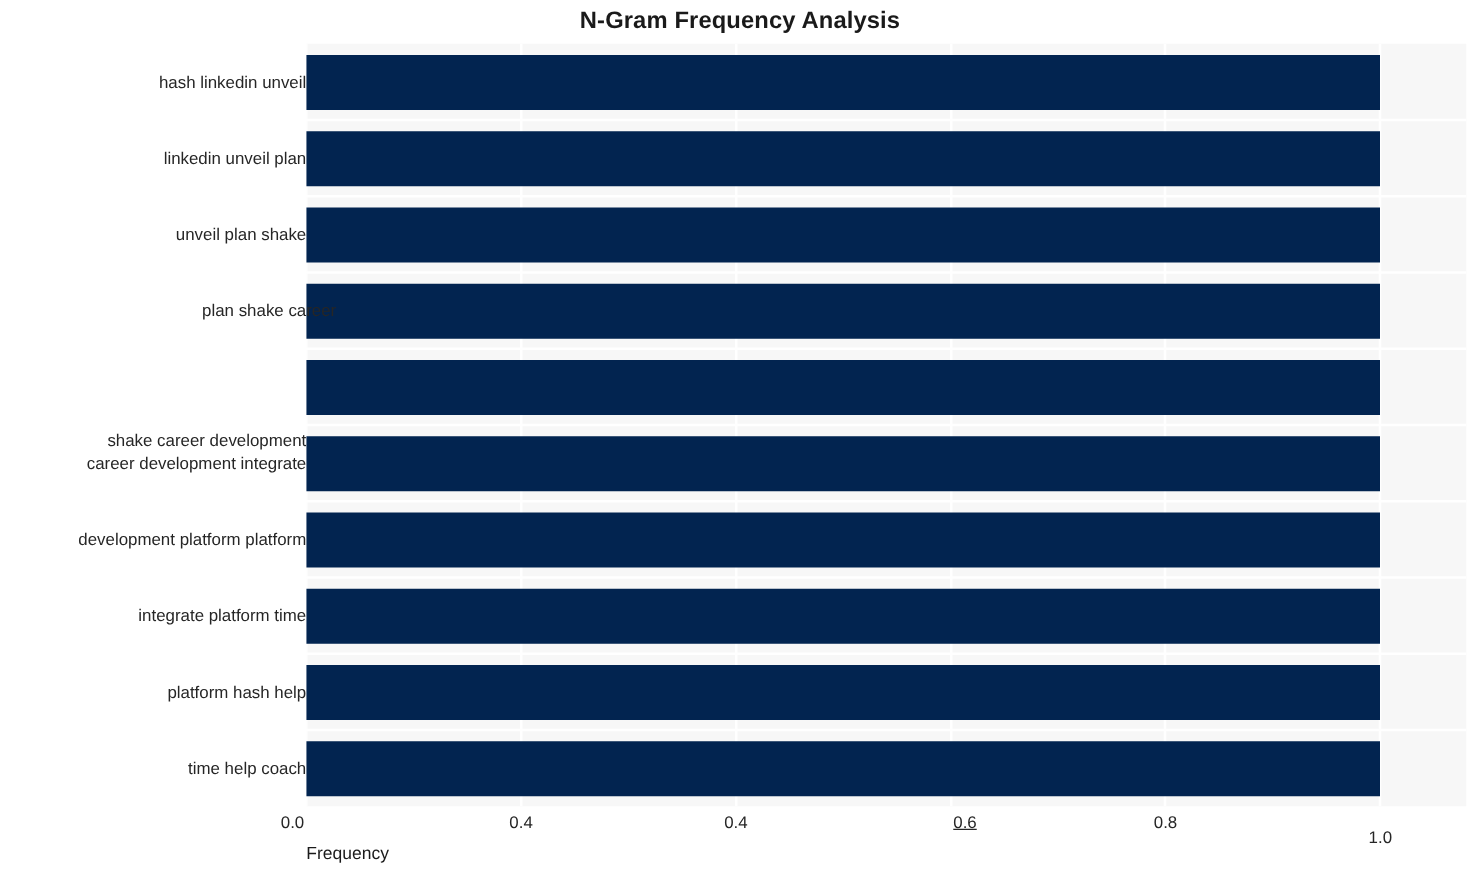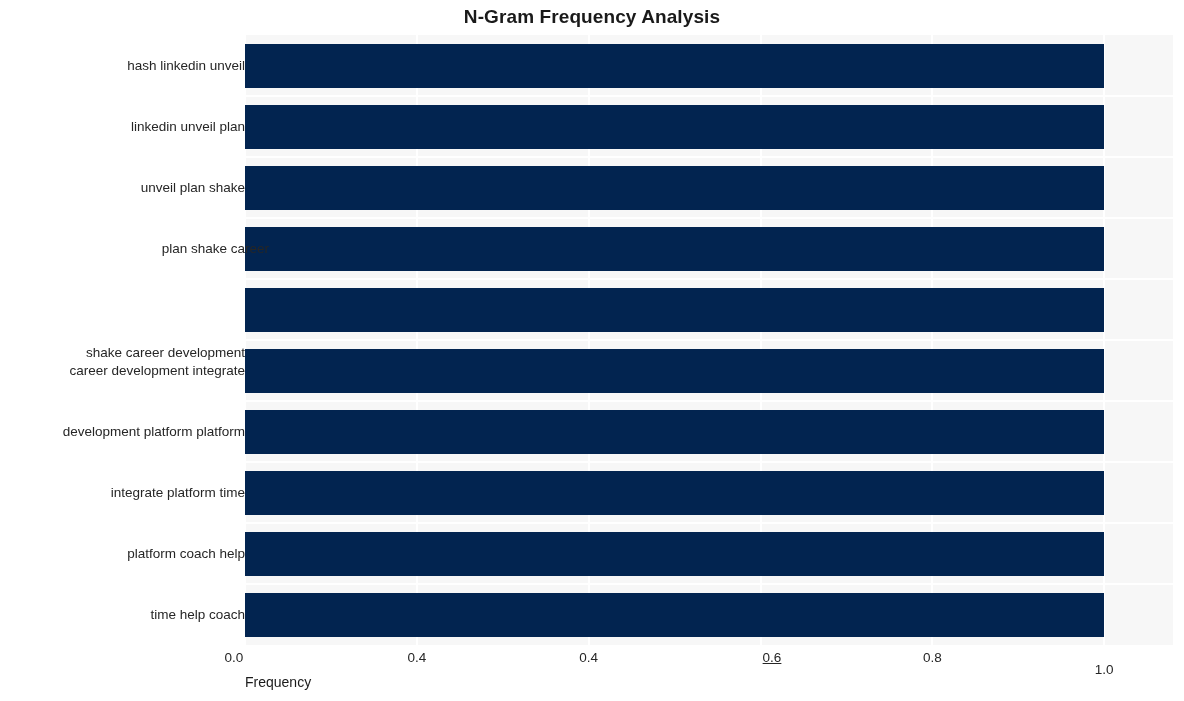--- a/index.html
+++ b/index.html
@@ -142,21 +142,21 @@
 
   <div id="ytick-layer">
       <div class="ytick" style="top: 57.5px; left: 0px;">hash linkedin unveil</div>
       <div class="ytick" style="top: 118.5px; left: 0px;">linkedin unveil plan</div>
       <div class="ytick" style="top: 179.5px; left: 0px;">unveil plan shake</div>
       <div class="ytick" style="top: 240.5px; left: 0px; margin-left: 24px;">plan shake career</div>
       <div class="ytick" style="top: 301.5px; left: 0px; margin-top: 43px;">shake career development</div>
       <div class="ytick" style="top: 362.5px; left: 0px;">career development integrate</div>
       <div class="ytick" style="top: 423.5px; left: 0px;">development platform platform</div>
       <div class="ytick" style="top: 484.5px; left: 0px;">integrate platform time</div>
-      <div class="ytick" style="top: 545.5px; left: 0px;">platform coach help</div>
+      <div class="ytick" style="top: 545.5px; left: 0px;">platform hash help</div>
       <div class="ytick" style="top: 606.5px; left: 0px;">time help coach</div>
     </div>
   <div id="xtick-layer">
       <div class="xtick" style="left: 234px;">0.0</div>
       <div class="xtick" style="left: 416.852px;">0.4</div>
       <div class="xtick" style="left: 588.704px;">0.4</div>
       <div class="xtick" style="left: 772px; text-decoration: underline;">0.6</div>
       <div class="xtick" style="left: 932.407px;">0.8</div>
       <div class="xtick" style="left: 1104.26px; margin-top: 12px;">1.0</div>
     </div>

